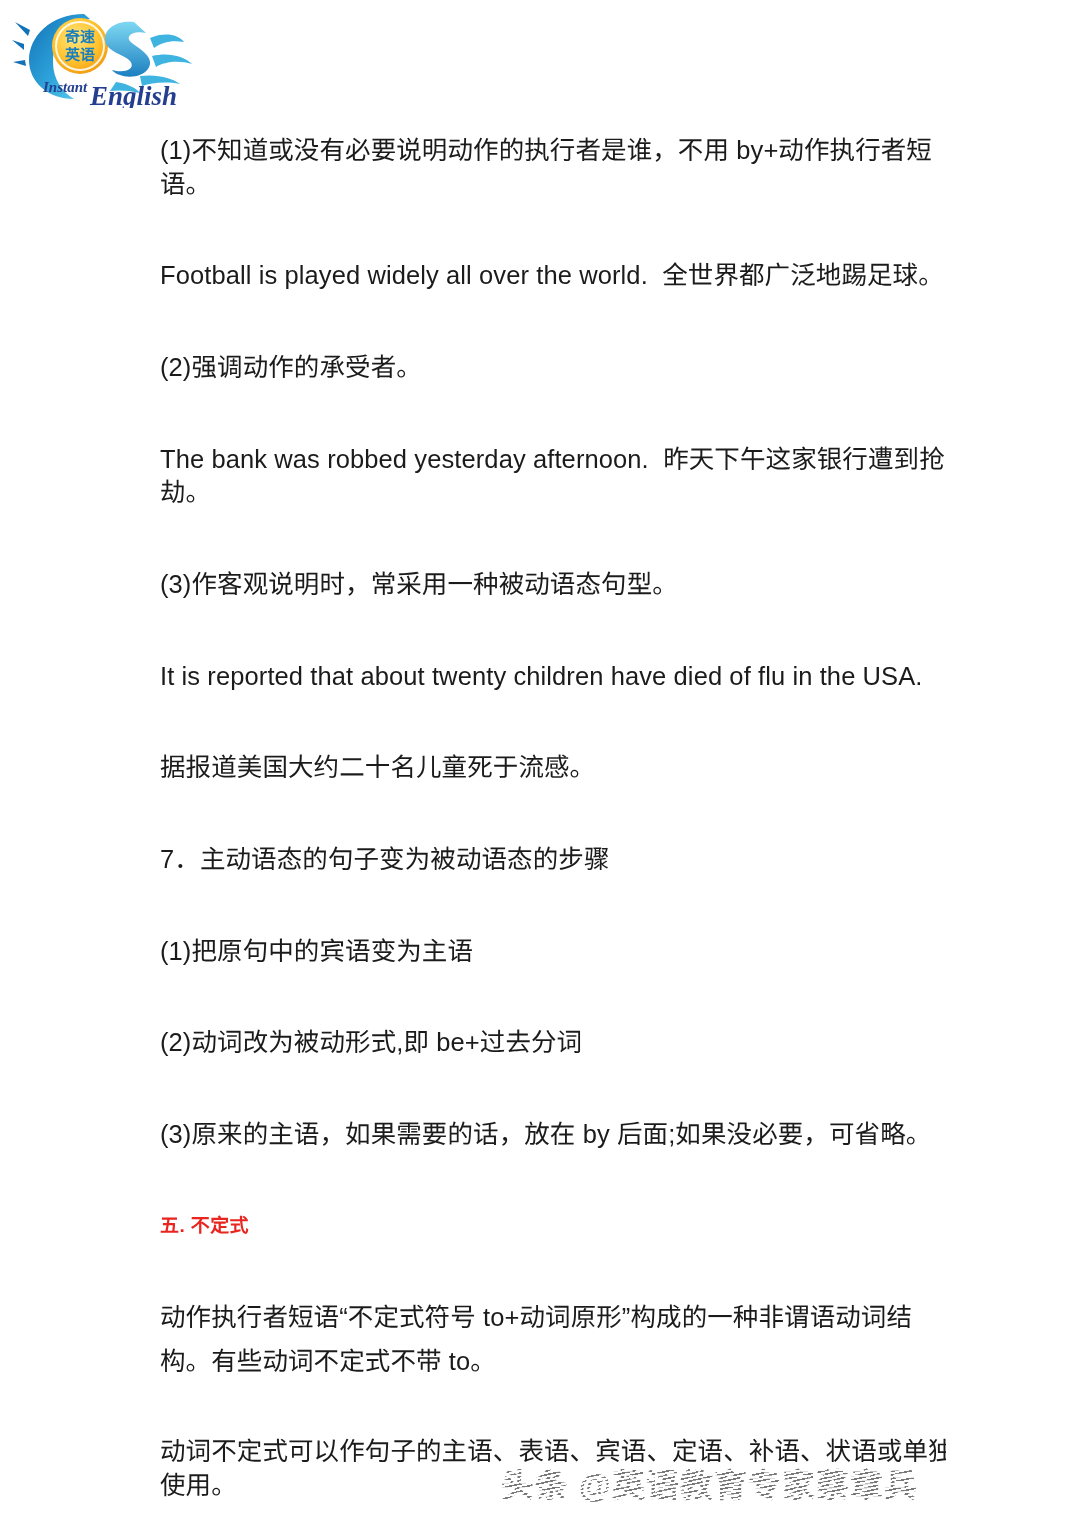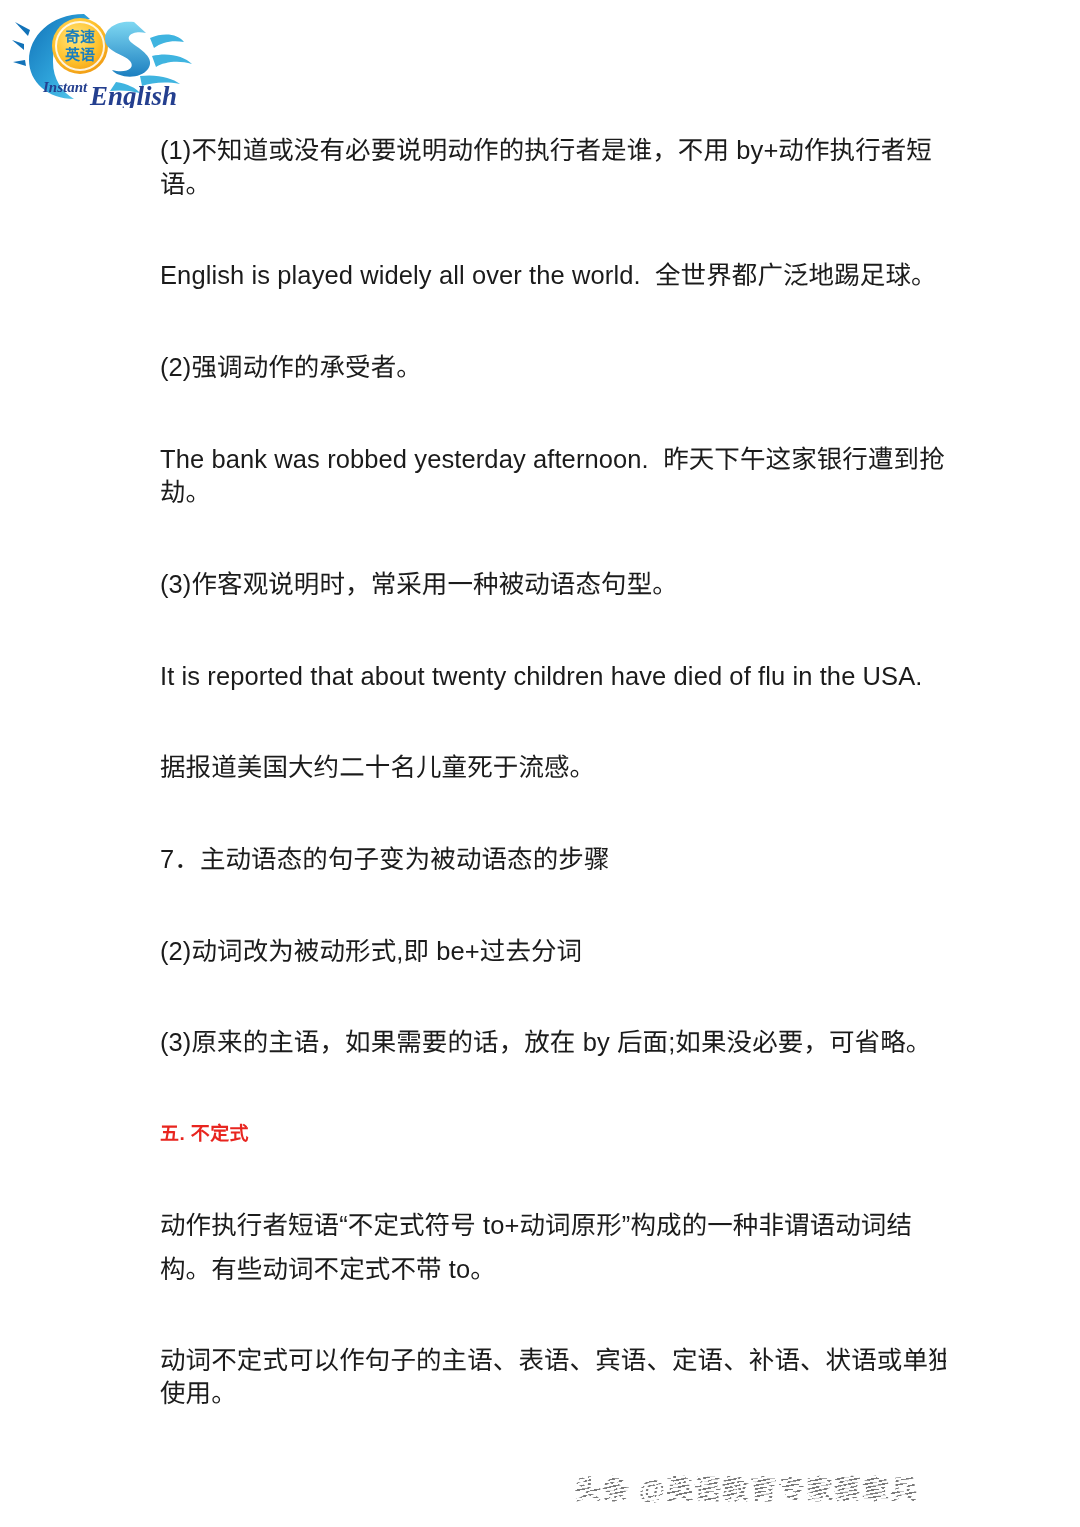--- a/index.html
+++ b/index.html
@@ -57,21 +57,21 @@
   .para.wrapline {
     line-height: 1.74;
     margin-bottom: 52px;
   }
 
   
   .watermark {
     position: absolute;
     right: 28px;
     bottom: 20px;
-    font-size: 27px;
+    font-size: 33px;
     font-weight: bold;
     letter-spacing: 1px;
     color: #b9b9b9;
     opacity: 0.92;
     background: repeating-linear-gradient(
         -12deg,
         #6e6e6e 0px, #6e6e6e 1.6px,
         #ffffff 1.6px, #ffffff 3.6px
     );
     -webkit-background-clip: text;
@@ -126,34 +126,35 @@
 
       <text x="31" y="88" font-family="'Liberation Serif', serif" font-size="15" font-style="italic" font-weight="bold" fill="#243f8f">Instant</text>
       <text x="78" y="101" font-family="'Liberation Serif', serif" font-size="27" font-style="italic" font-weight="bold" fill="#243f8f">English</text>
     </svg>
   </div>
 
   <div class="doc">
 
     <p class="para">(1)不知道或没有必要说明动作的执行者是谁，不用 by+动作执行者短语。</p>
 
-    <p class="para">English is played widely all over the world.  全世界都广泛地踢足球。</p>
+    <p class="para">Football is played widely all over the world.  全世界都广泛地踢足球。</p>
 
     <p class="para">(2)强调动作的承受者。</p>
 
     <p class="para">The bank was robbed yesterday afternoon.  昨天下午这家银行遭到抢劫。</p>
 
     <p class="para">(3)作客观说明时，常采用一种被动语态句型。</p>
 
     <p class="para">It is reported that about twenty children have died of flu in the USA.</p>
 
     <p class="para">据报道美国大约二十名儿童死于流感。</p>
 
     <p class="para">7．主动语态的句子变为被动语态的步骤</p>
 
+    <p class="para">(1)把原句中的宾语变为主语</p>
 
     <p class="para">(2)动词改为被动形式,即 be+过去分词</p>
 
     <p class="para">(3)原来的主语，如果需要的话，放在 by 后面;如果没必要，可省略。</p>
 
     <h2 class="heading-red">五. 不定式</h2>
 
     <p class="para wrapline">动作执行者短语“不定式符号 to+动词原形”构成的一种非谓语动词结构。有些动词不定式不带 to。</p>
 
     <p class="para">动词不定式可以作句子的主语、表语、宾语、定语、补语、状语或单独使用。</p>

